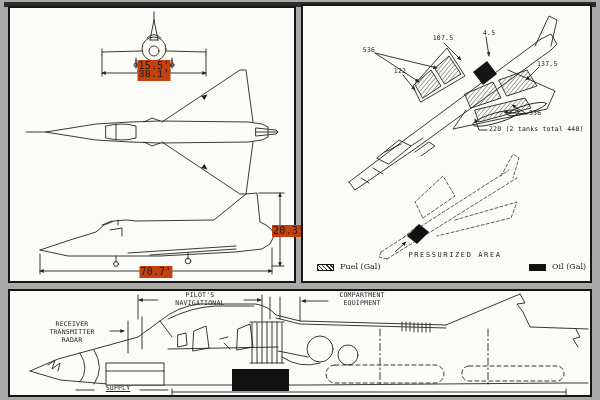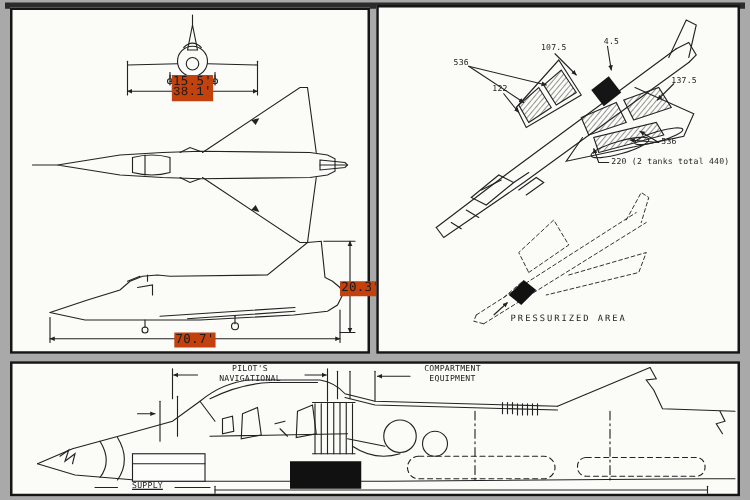--- a/index.html
+++ b/index.html
@@ -164,20 +164,26 @@
       <path d="M92,246 L103,236" stroke="#222" stroke-width="0.9" fill="none" marker-end="url(#arB)"></path>
     </svg>
     <div class="lbl tiny ctr" style="left:66px; top:41px;">536</div>
     <div class="lbl tiny ctr" style="left:140px; top:29px;">107.5</div>
     <div class="lbl tiny" style="left:180px; top:24px;text-align:center;">4.5</div>
     <div class="lbl tiny" style="left:234px; top:55px;">137.5</div>
     <div class="lbl tiny ctr" style="left:97px; top:62px;">122</div>
     <div class="lbl tiny" style="left:226px; top:104px;">536</div>
     <div class="lbl tiny" style="left:186px; top:120px;">220  (2 tanks total 440)</div>
     <div class="lbl press ctr" style="left:152px; top:245px;">PRESSURIZED AREA</div>
+    <div class="legend-row">
+      <span class="swatch fuel" style="left:14px; top:1px;"></span>
+      <span class="legend-text" style="left:37px;">Fuel (Gal)</span>
+      <span class="swatch oil" style="left:226px; top:1px;"></span>
+      <span class="legend-text" style="left:249px;">Oil (Gal)</span>
+    </div>
   </div>
 
   <div class="panel" style="left:8px; top:289px; width:584px; height:108px;">
     <svg width="580" height="104" viewBox="0 0 580 104">
       <defs>
         <marker id="arC" markerWidth="5" markerHeight="5" refX="4.2" refY="2.5" orient="auto">
           <path d="M0,0.4 L4.6,2.5 L0,4.6 Z" fill="#222"></path>
         </marker>
       </defs>
       <g fill="none" stroke="#222" stroke-width="0.9" stroke-linecap="round">
@@ -233,19 +239,22 @@
         <line x1="128" y1="4" x2="128" y2="28"></line>
           <line x1="252" y1="4" x2="252" y2="30"></line>
         <line x1="260" y1="6" x2="260" y2="28"></line>
           <line x1="270" y1="6" x2="270" y2="28"></line>
         <line x1="148" y1="9" x2="129" y2="9" marker-end="url(#arC)"></line>
         <line x1="234" y1="9" x2="251" y2="9" marker-end="url(#arC)"></line>
         <line x1="318" y1="10" x2="292" y2="10" marker-end="url(#arC)"></line>
         <line x1="290" y1="6" x2="290" y2="30"></line>
       </g>
     </svg>
+    <div class="lbl tiny ctr" style="left:62px; top:30px;">RECEIVER
+TRANSMITTER
+RADAR</div>
     <div class="lbl tiny ctr" style="left:190px; top:1px;">PILOT'S
 NAVIGATIONAL</div>
     <div class="lbl tiny ctr" style="left:352px; top:1px;">COMPARTMENT
 EQUIPMENT</div>
     <div class="lbl tiny ctr" style="left:108px; top:94px;text-decoration:underline;">SUPPLY</div>
   </div>
 </div>
 
 </body></html>

